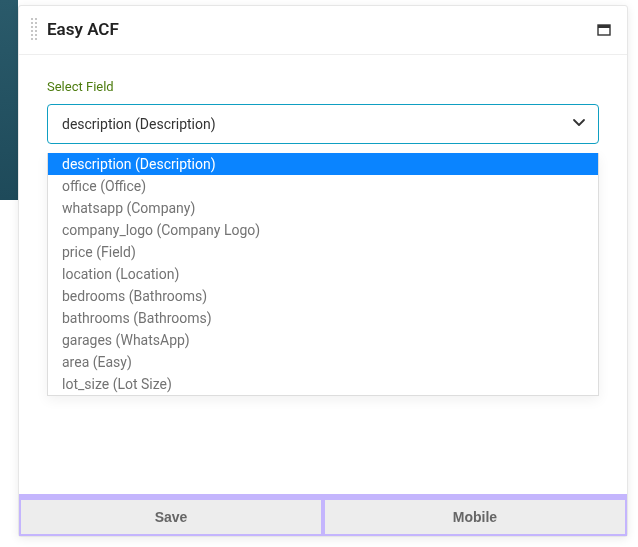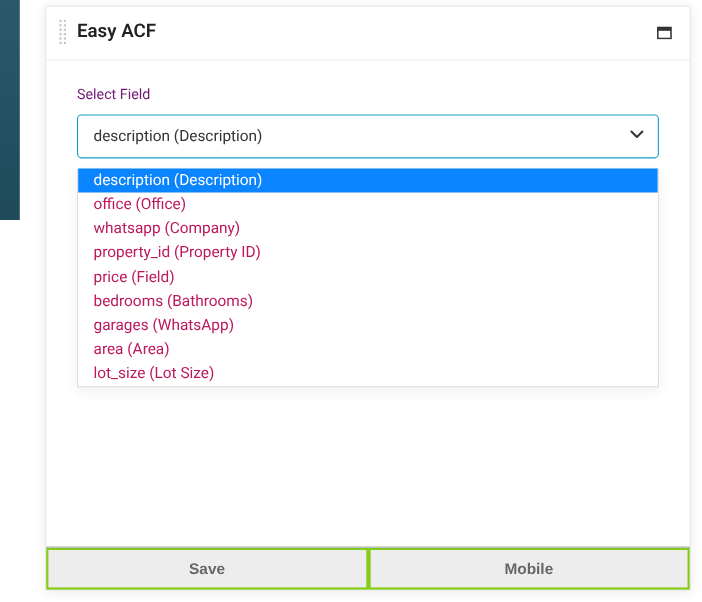--- a/index.html
+++ b/index.html
@@ -17,21 +17,20 @@
   .modal {
     position: absolute;
     top: 5px; left: 18px; right: 10px; bottom: 10px;
     background: #fff;
     border: 1px solid #e6e6e6;
     border-radius: 3px;
     box-shadow: 0 2px 10px rgba(0,0,0,0.08);
     display: flex;
     flex-direction: column;
     z-index: 1;
-    margin-left: 23px;
   }
 
   
   .modal-header {
     display: flex;
     align-items: center;
     padding: 10px 14px 12px 10px;
     border-bottom: 1px solid #eee;
     gap: 8px;
   }
@@ -54,21 +53,21 @@
 
   
   .modal-body {
     flex: 1;
     padding: 24px 28px 0 28px;
     position: relative;
     overflow: visible;
   }
   .field-label {
     font-size: 13px;
-    color: #701a75;
+    color: #4d7c0f;
     margin-bottom: 10px;
   }
   .select-box {
     position: relative;
     width: 100%;
     border: 1.5px solid #0f9fc2;
     border-radius: 4px;
     height: 40px;
     display: flex;
     align-items: center;
@@ -90,36 +89,36 @@
     border-top: none;
     max-height: 330px;
     overflow: hidden;
     box-shadow: 0 4px 12px rgba(0,0,0,0.06);
     z-index: 5;
   }
   .dropdown-option {
     padding: 2px 14px;
     font-size: 14px;
     line-height: 18px;
-    color: #be185d;
+    color: #737373;
     cursor: pointer;
     white-space: nowrap;
     overflow: hidden;
     text-overflow: ellipsis;
   }
   .dropdown-option.selected {
     background: #0a84ff;
     color: #fff;
   }
 
   
   .modal-footer {
     display: flex;
-    border-top: 1px solid #c4b5fd;
-    background: #84cc16;
+    border-top: 4px solid #c4b5fd;
+    background: #c4b5fd;
   }
   .footer-btn {
     flex: 1;
     background: #ededed;
     border: none;
     height: 34px;
     font-size: 14px;
     font-weight: 600;
     color: #666;
     cursor: pointer;
@@ -159,25 +158,27 @@
         <svg width="14" height="14" viewBox="0 0 14 14">
             <path d="M2 4.5 L7 9.5 L12 4.5" fill="none" stroke="#333" stroke-width="1.8" stroke-linecap="round" stroke-linejoin="round"></path>
           </svg>
       </span>
     </div>
 
     <div class="dropdown" id="dropdown">
         <div class="dropdown-option selected">description (Description)</div>
         <div class="dropdown-option">office (Office)</div>
         <div class="dropdown-option">whatsapp (Company)</div>
-        <div class="dropdown-option">property_id (Property ID)</div>
+        <div class="dropdown-option">company_logo (Company Logo)</div>
         <div class="dropdown-option">price (Field)</div>
+        <div class="dropdown-option">location (Location)</div>
         <div class="dropdown-option">bedrooms (Bathrooms)</div>
+        <div class="dropdown-option">bathrooms (Bathrooms)</div>
         <div class="dropdown-option">garages (WhatsApp)</div>
-        <div class="dropdown-option">area (Area)</div>
+        <div class="dropdown-option">area (Easy)</div>
         <div class="dropdown-option">lot_size (Lot Size)</div>
       </div>
   </div>
 
   <div class="modal-footer">
     <button class="footer-btn">Save</button>
     <button class="footer-btn">Mobile</button>
   </div>
 </div>
 

